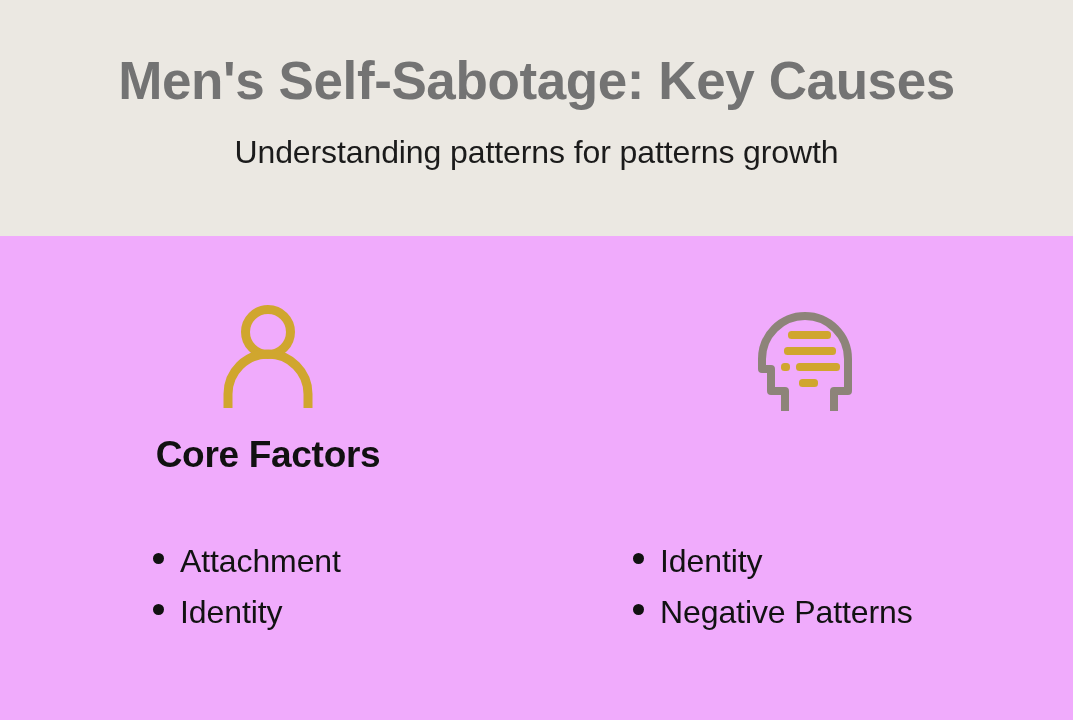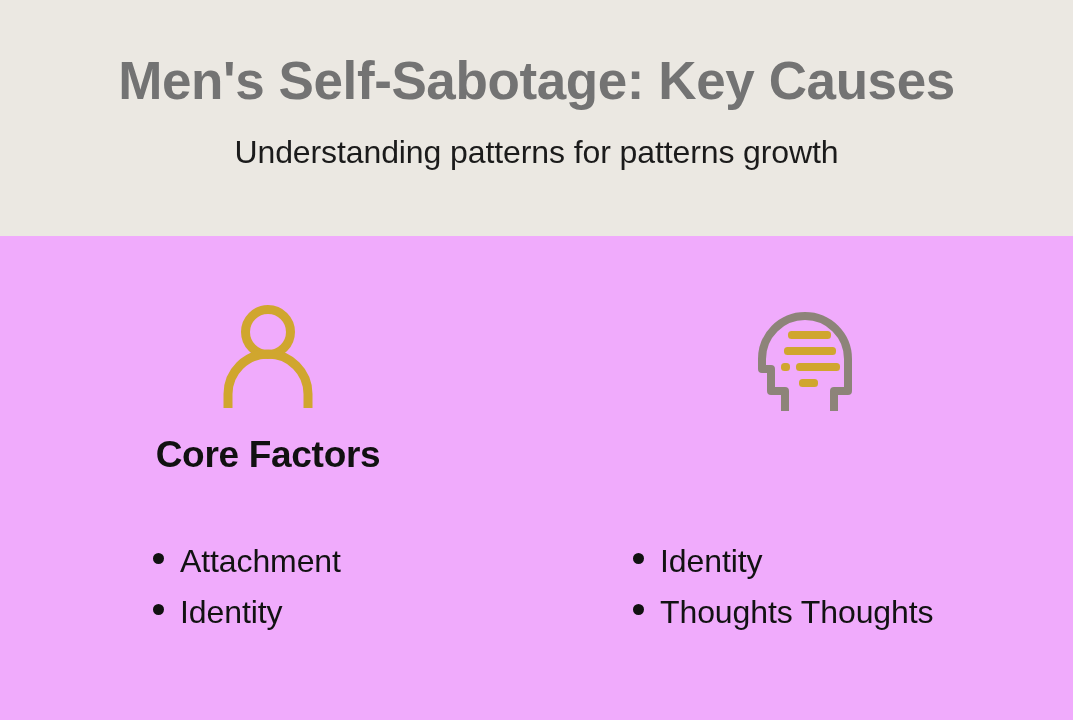--- a/index.html
+++ b/index.html
@@ -203,20 +203,20 @@
       </div>
 
 
       <ul class="bullet-list">
         <li class="bullet-item">
           <span class="bullet-dot"></span>
           <span>Identity</span>
         </li>
         <li class="bullet-item">
           <span class="bullet-dot"></span>
-          <span>Thoughts Thoughts</span>
+          <span>Negative Patterns</span>
         </li>
       </ul>
 
     </div>
 
   </div>
 </div>
 
 </body></html>

